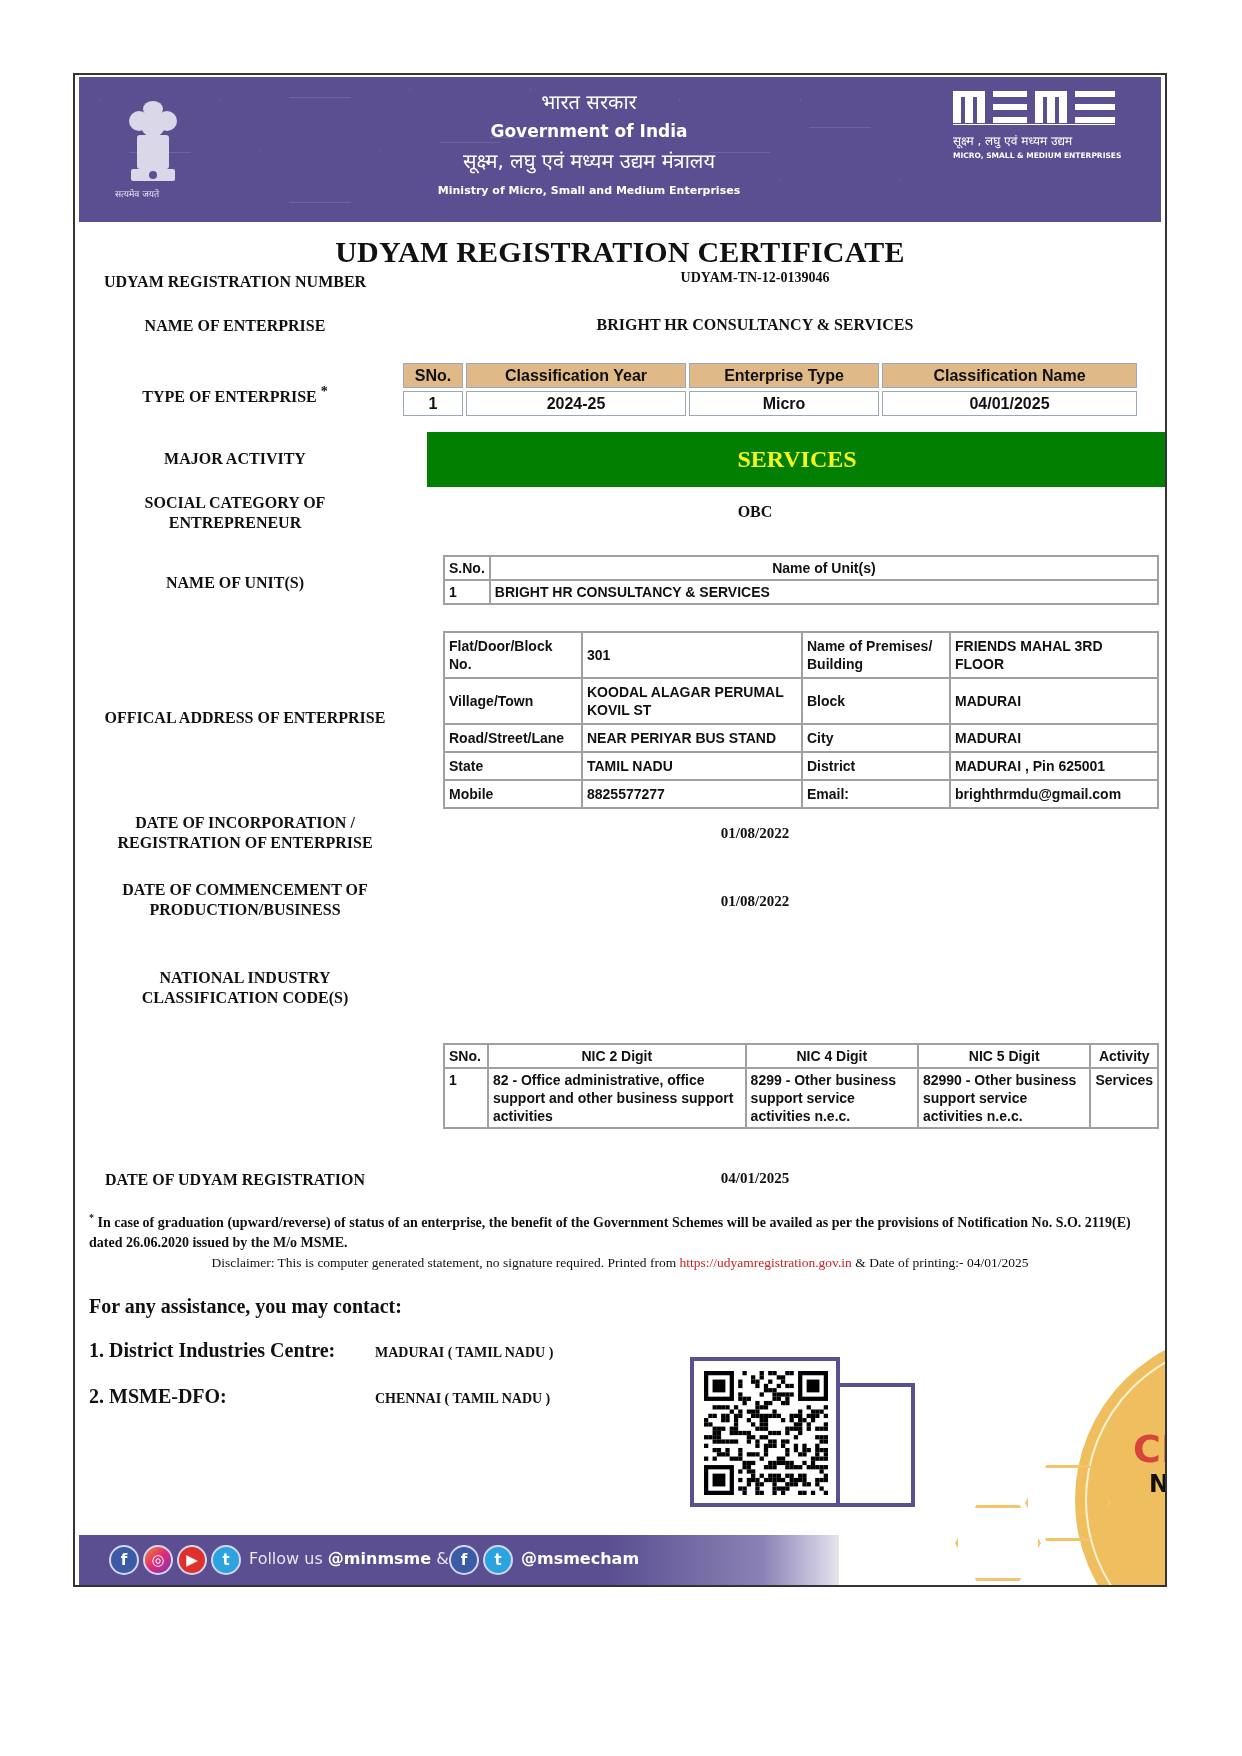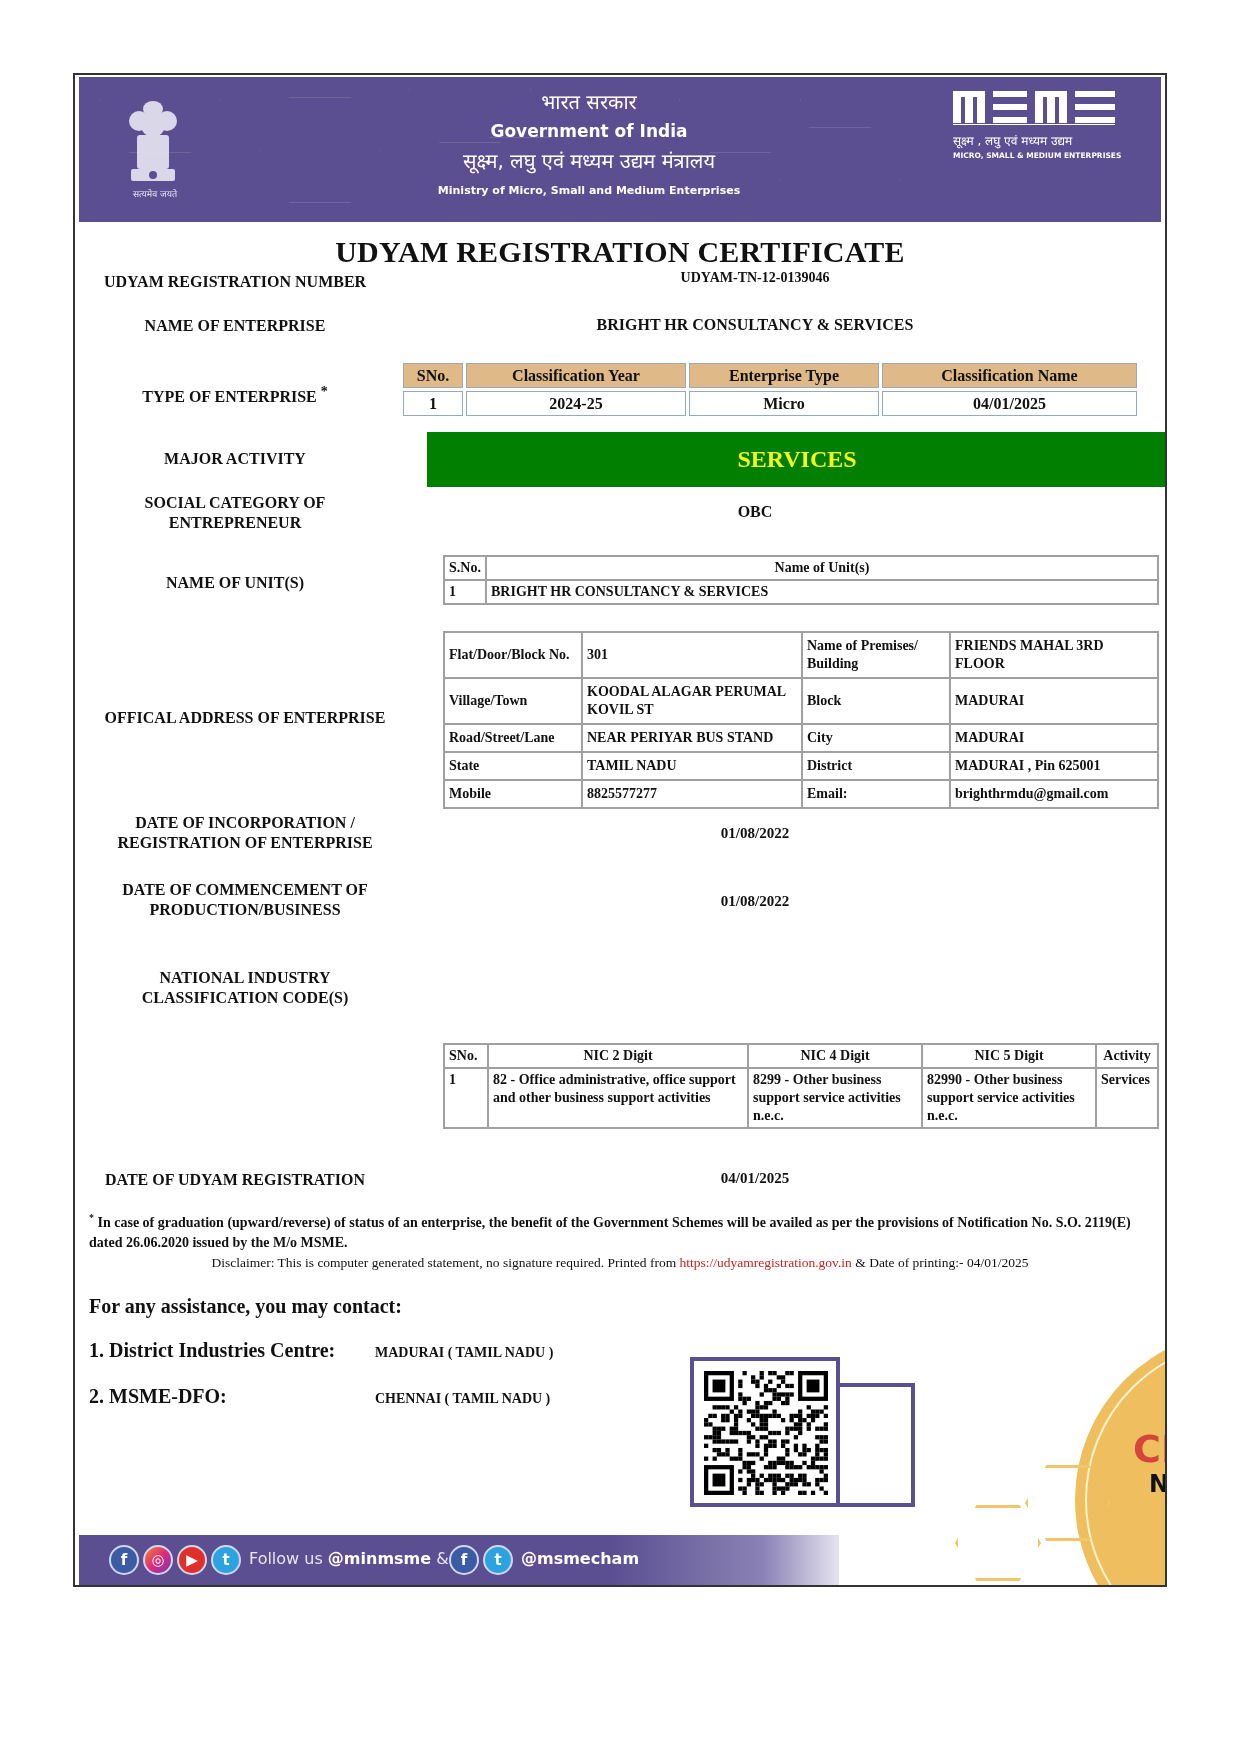--- a/index.html
+++ b/index.html
@@ -2,36 +2,36 @@
 <html><head>
 <meta charset="utf-8">
 <style>
   html, body { margin: 0; padding: 0; background: #ffffff; }
   body { width: 1242px; height: 1756px; position: relative; font-family: "Liberation Serif", serif; color: #111; }
   .page { position: absolute; left: 73px; top: 73px; width: 1094px; height: 1514px; border: 2px solid #333; box-sizing: border-box; overflow: hidden; background: #fff; }
   
   .banner { position: absolute; left: 4px; top: 2px; right: 4px; height: 145px; background: #5b4f91; overflow: hidden; }
   .banner .hex { position: absolute; width: 120px; height: 104px; border: 1px solid rgba(255,255,255,0.12); clip-path: polygon(25% 0, 75% 0, 100% 50%, 75% 100%, 25% 100%, 0 50%); }
   .emblem { position: absolute; left: 44px; top: 18px; width: 60px; height: 100px; }
-  .emblem-motto { position: absolute; left: 36px; top: 110px; width: 80px; font-size: 9px; color: #e8e6f2; text-align: center; font-family: "DejaVu Sans", sans-serif; }
+  .emblem-motto { position: absolute; left: 36px; top: 110px; width: 80px; font-size: 9px; color: #e8e6f2; font-family: "DejaVu Sans", sans-serif; }
   .gov { position: absolute; left: 260px; top: 10px; width: 500px; text-align: center; color: #fff; font-family: "DejaVu Sans", sans-serif; }
   .gov .hi1 { font-size: 20px; line-height: 30px; }
   .gov .en1 { font-size: 17px; font-weight: bold; line-height: 28px; }
   .gov .hi2 { font-size: 20px; line-height: 32px; }
   .gov .en2 { font-size: 11px; font-weight: bold; line-height: 28px; }
   .msme-logo { position: absolute; right: 28px; top: 12px; width: 180px; color: #fff; text-align: left; font-family: "DejaVu Sans", sans-serif; }
   .msme-logo .hi { font-size: 12px; margin-top: 3px; }
   .msme-logo .en { font-size: 7.5px; font-weight: bold; margin-top: 2px; }
 
   .title { position: absolute; left: 0; right: 0; top: 160px; text-align: center; font-size: 30px; font-weight: bold; letter-spacing: 0.2px; }
   .lbl { position: absolute; font-weight: bold; font-size: 16px; text-align: center; line-height: 20px; }
   .val { position: absolute; font-weight: bold; font-size: 16px; text-align: center; }
   .lbl sup { font-size: 14px; }
 
-  table { border-collapse: separate; position: absolute; font-family: Liberation Serif, serif; }
+  table { border-collapse: separate; position: absolute; font-family: Liberation Sans, sans-serif; }
   .cls-table { border-spacing: 3px; }
   .cls-table th { background: #dfb987; border: 1px solid #9aa8b8; font-size: 16px; font-weight: bold; padding: 1px 4px; height: 21px; }
   .cls-table td { background: #fff; border: 1px solid #9aa8b8; font-size: 16px; font-weight: bold; text-align: center; height: 21px; padding: 1px 4px; }
 
   .grid-table { border-collapse: collapse; }
   .grid-table td, .grid-table th { border: 2px solid #a0a0a0; font-size: 14px; font-weight: bold; text-align: left; vertical-align: middle; padding: 2px 4px; line-height: 18px; }
   .grid-table th { text-align: center; }
 
   .services-bar { position: absolute; left: 352px; top: 357px; width: 740px; height: 55px; background: #007f00; color: #f3f71a; font-size: 24px; font-weight: bold; text-align: center; line-height: 55px; }
 

